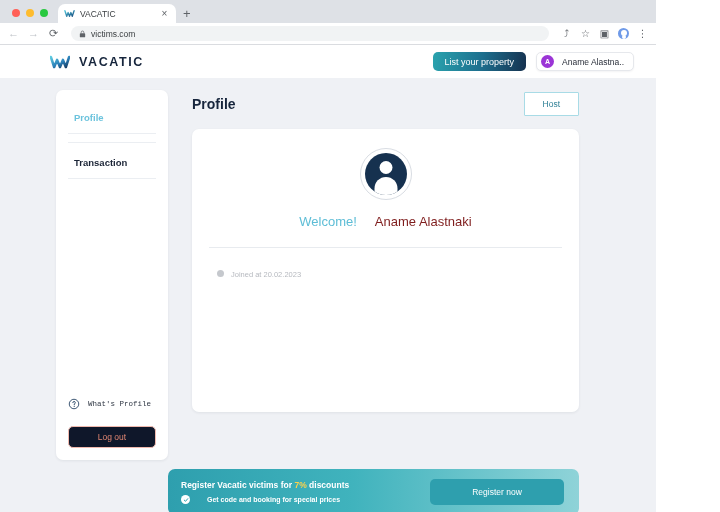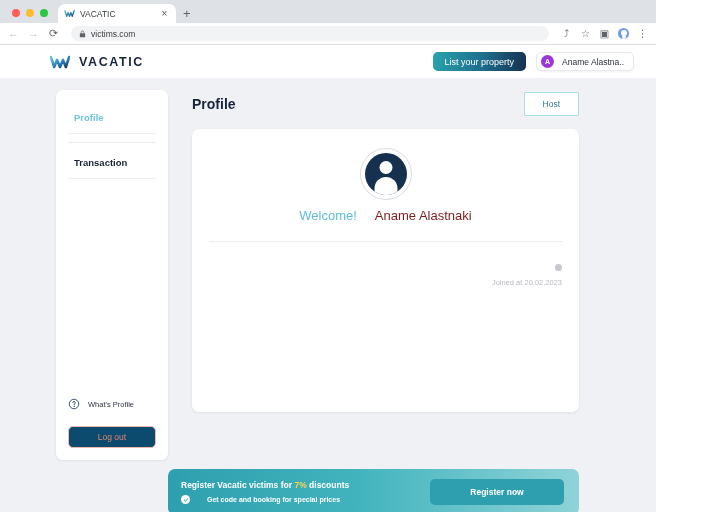--- a/index.html
+++ b/index.html
@@ -167,28 +167,29 @@
   }
   .side-item.active { color: #6cc3dd; font-weight: 600; }
   .side-div { height: 1px; background: #ebeef2; margin: 0 2px 8px 2px; }
   .side-spacer { flex: 1; }
   .side-bottom { padding: 0 12px; }
   .side-link {
     display: flex; align-items: center; gap: 8px;
     padding: 4px 0 9px 0;
     font-size: 7.5px; color: #2f3744;
     cursor: pointer;
+    font-family: Liberation Mono, monospace;
   }
   .ico { width: 12px; height: 12px; flex: 0 0 auto; }
   .btn-logout {
     display: block;
     width: 100%;
     margin-top: 7px;
     height: 22px;
-    background: #0c4a6e;
+    background: #0f172a;
     border: 1px solid #f0b9ae;
     border-radius: 5px;
     color: #e08672;
     font-size: 8.5px;
     cursor: pointer;
   }
 
   
   .main {
     flex: 1;
@@ -242,27 +243,27 @@
     border-radius: 50%; background: #ffffff;
   }
   .avatar-inner::after {
     content: ""; position: absolute;
     left: 50%; transform: translateX(-50%);
     top: 24px; width: 23px; height: 20px;
     border-radius: 12px 12px 0 0; background: #ffffff;
   }
   .welcome-row {
     display: flex; justify-content: center; align-items: baseline;
-    gap: 18px; margin-top: 8px;
+    gap: 18px; margin-top: 14px;
   }
   .welcome { font-size: 13px; color: #5dbdd6; }
   .username { font-size: 13px; color: #7f1d1d; }
   .card-div { height: 1px; background: #e8ebef; margin: 18px 0 10px 0; }
   .hist-title { font-size: 8.5px; font-weight: 700; color: #1b2436; }
-  .hist-row { display: flex; align-items: flex-end; gap: 7px; margin-top: 12px; padding-left: 8px; flex-direction: column; }
+  .hist-row { display: flex; align-items: flex-start; gap: 7px; margin-top: 12px; padding-left: 8px; }
   .hist-dot { width: 7px; height: 7px; border-radius: 50%; background: #c5c8cd; flex: 0 0 auto; }
   .hist-text { font-size: 7.5px; color: #b6b9bf; }
 
   
   .banner {
     margin: 9px 77px 0 168px;
     height: 46px;
     border-radius: 7px;
     background: linear-gradient(90deg, #2e9fae 0%, #40b3bd 45%, #8fd3d8 100%);
     display: flex;
@@ -284,21 +285,21 @@
   .check-circle svg { display: block; }
   .banner-subtext { font-size: 7px; color: #ffffff; font-weight: 600; }
   .btn-register {
     background: #2e9fae;
     color: #ffffff;
     border: none;
     border-radius: 5px;
     height: 26px;
     width: 134px;
     font-size: 8.5px;
-    font-weight: 700;
+    font-weight: 400;
     cursor: pointer;
   }
 </style>
 </head>
 <body>
 
 <div class="browser">
 
   <div class="tabstrip">
     <div class="traffic">

